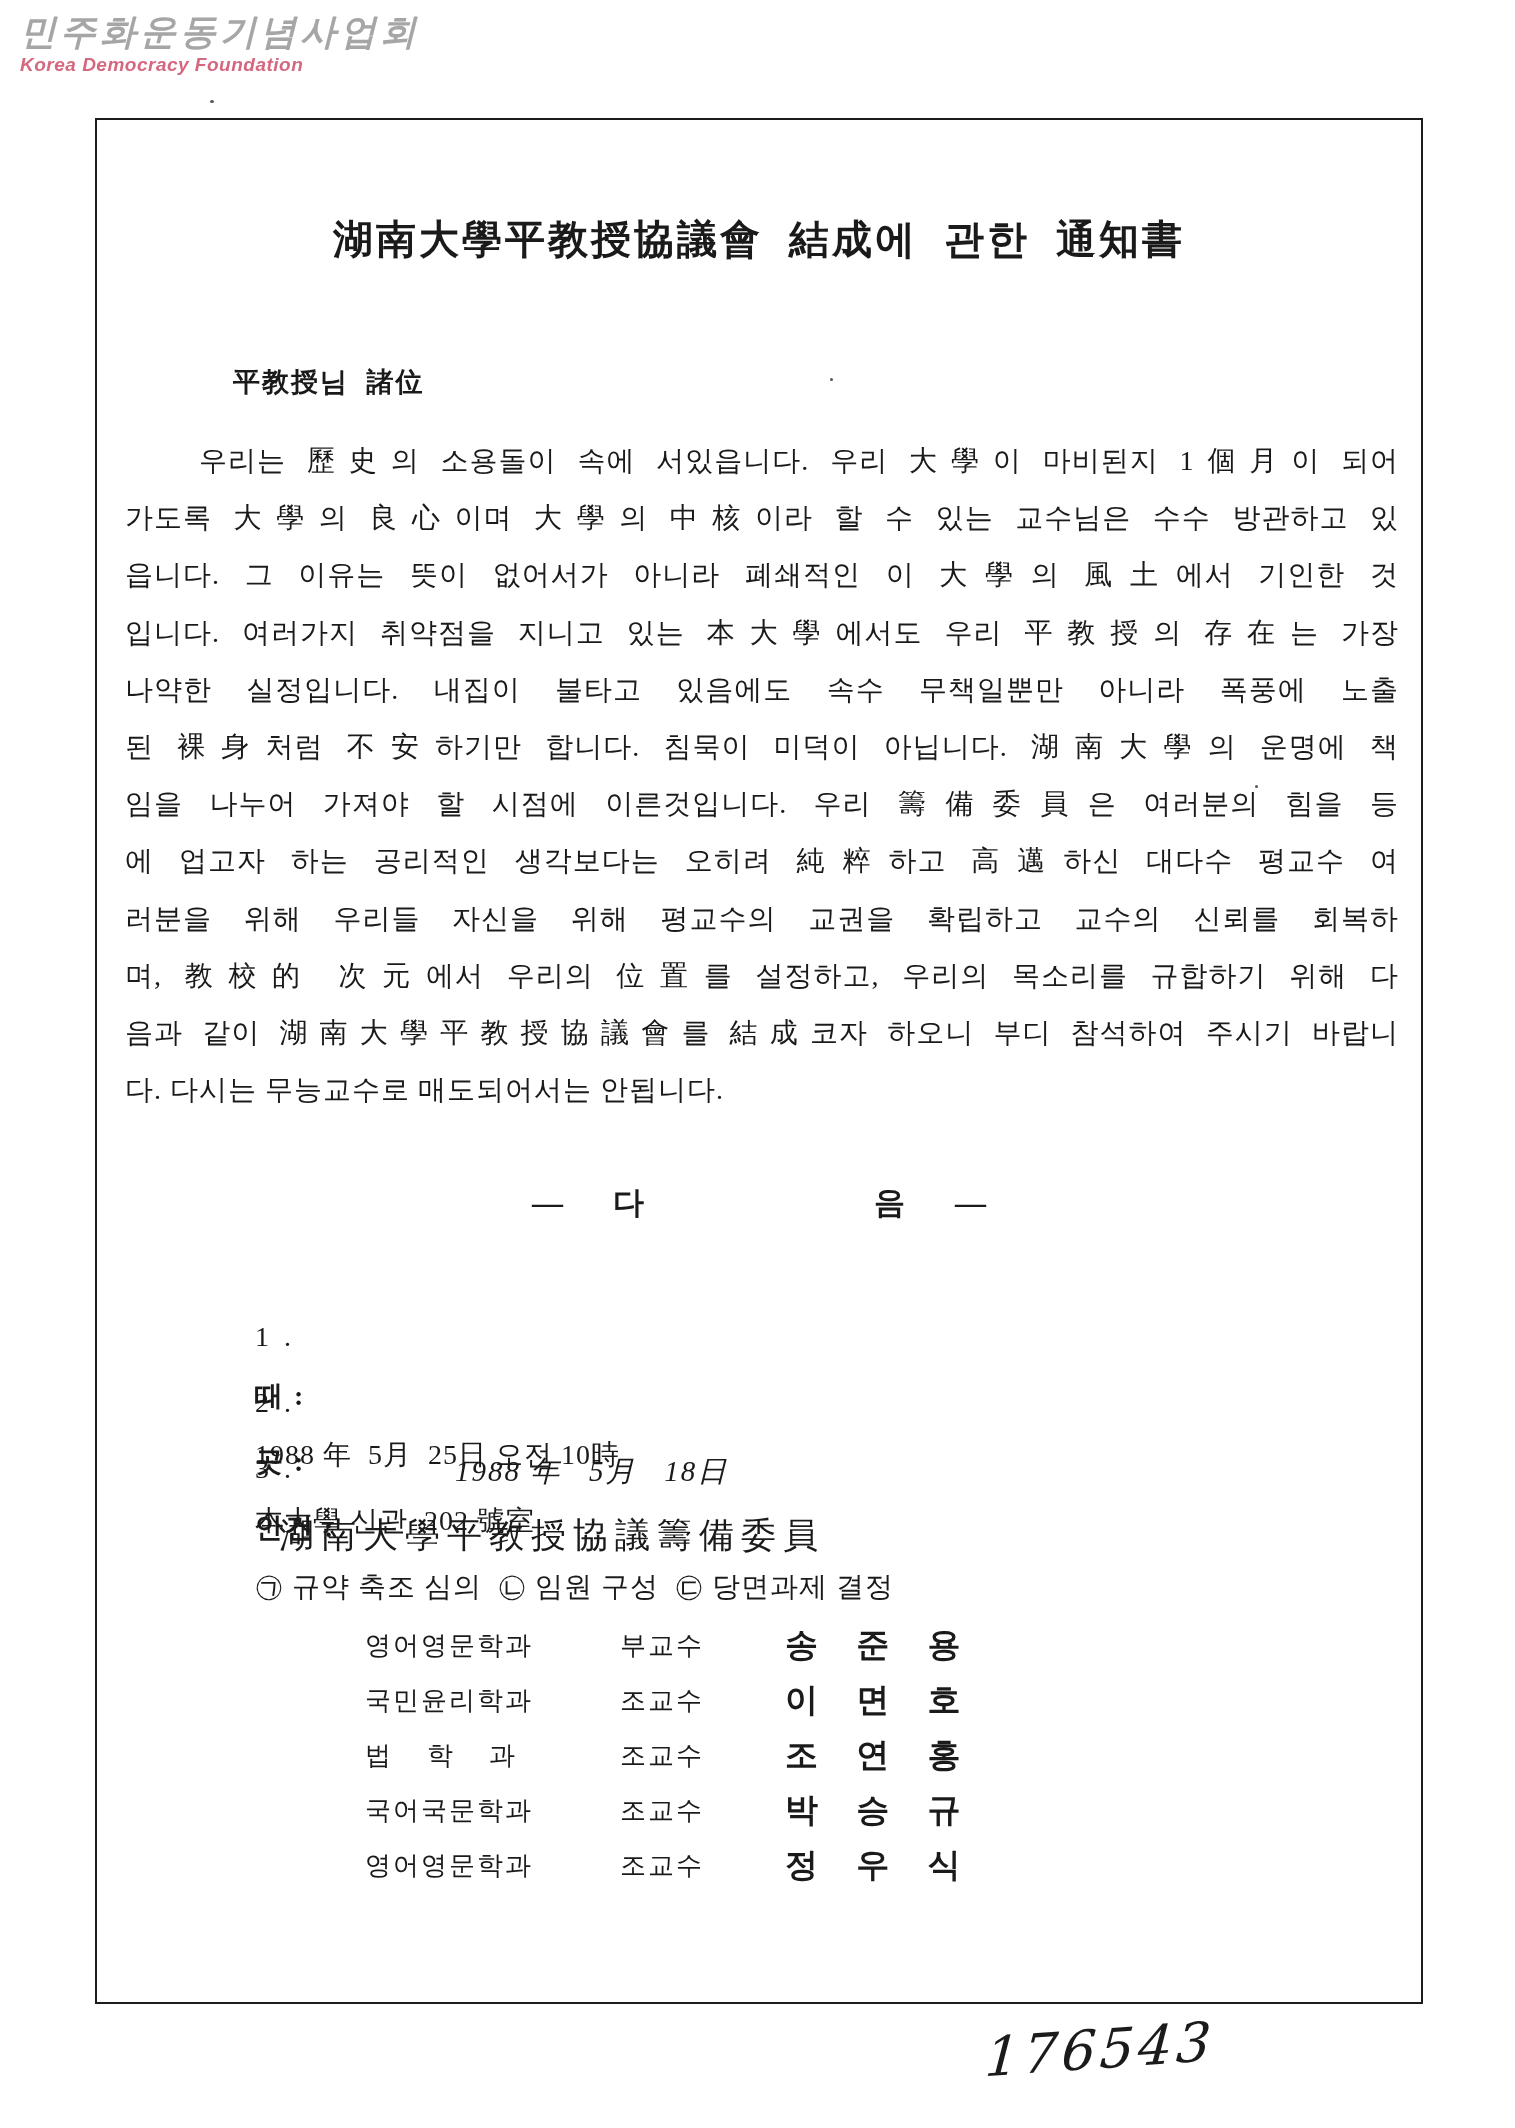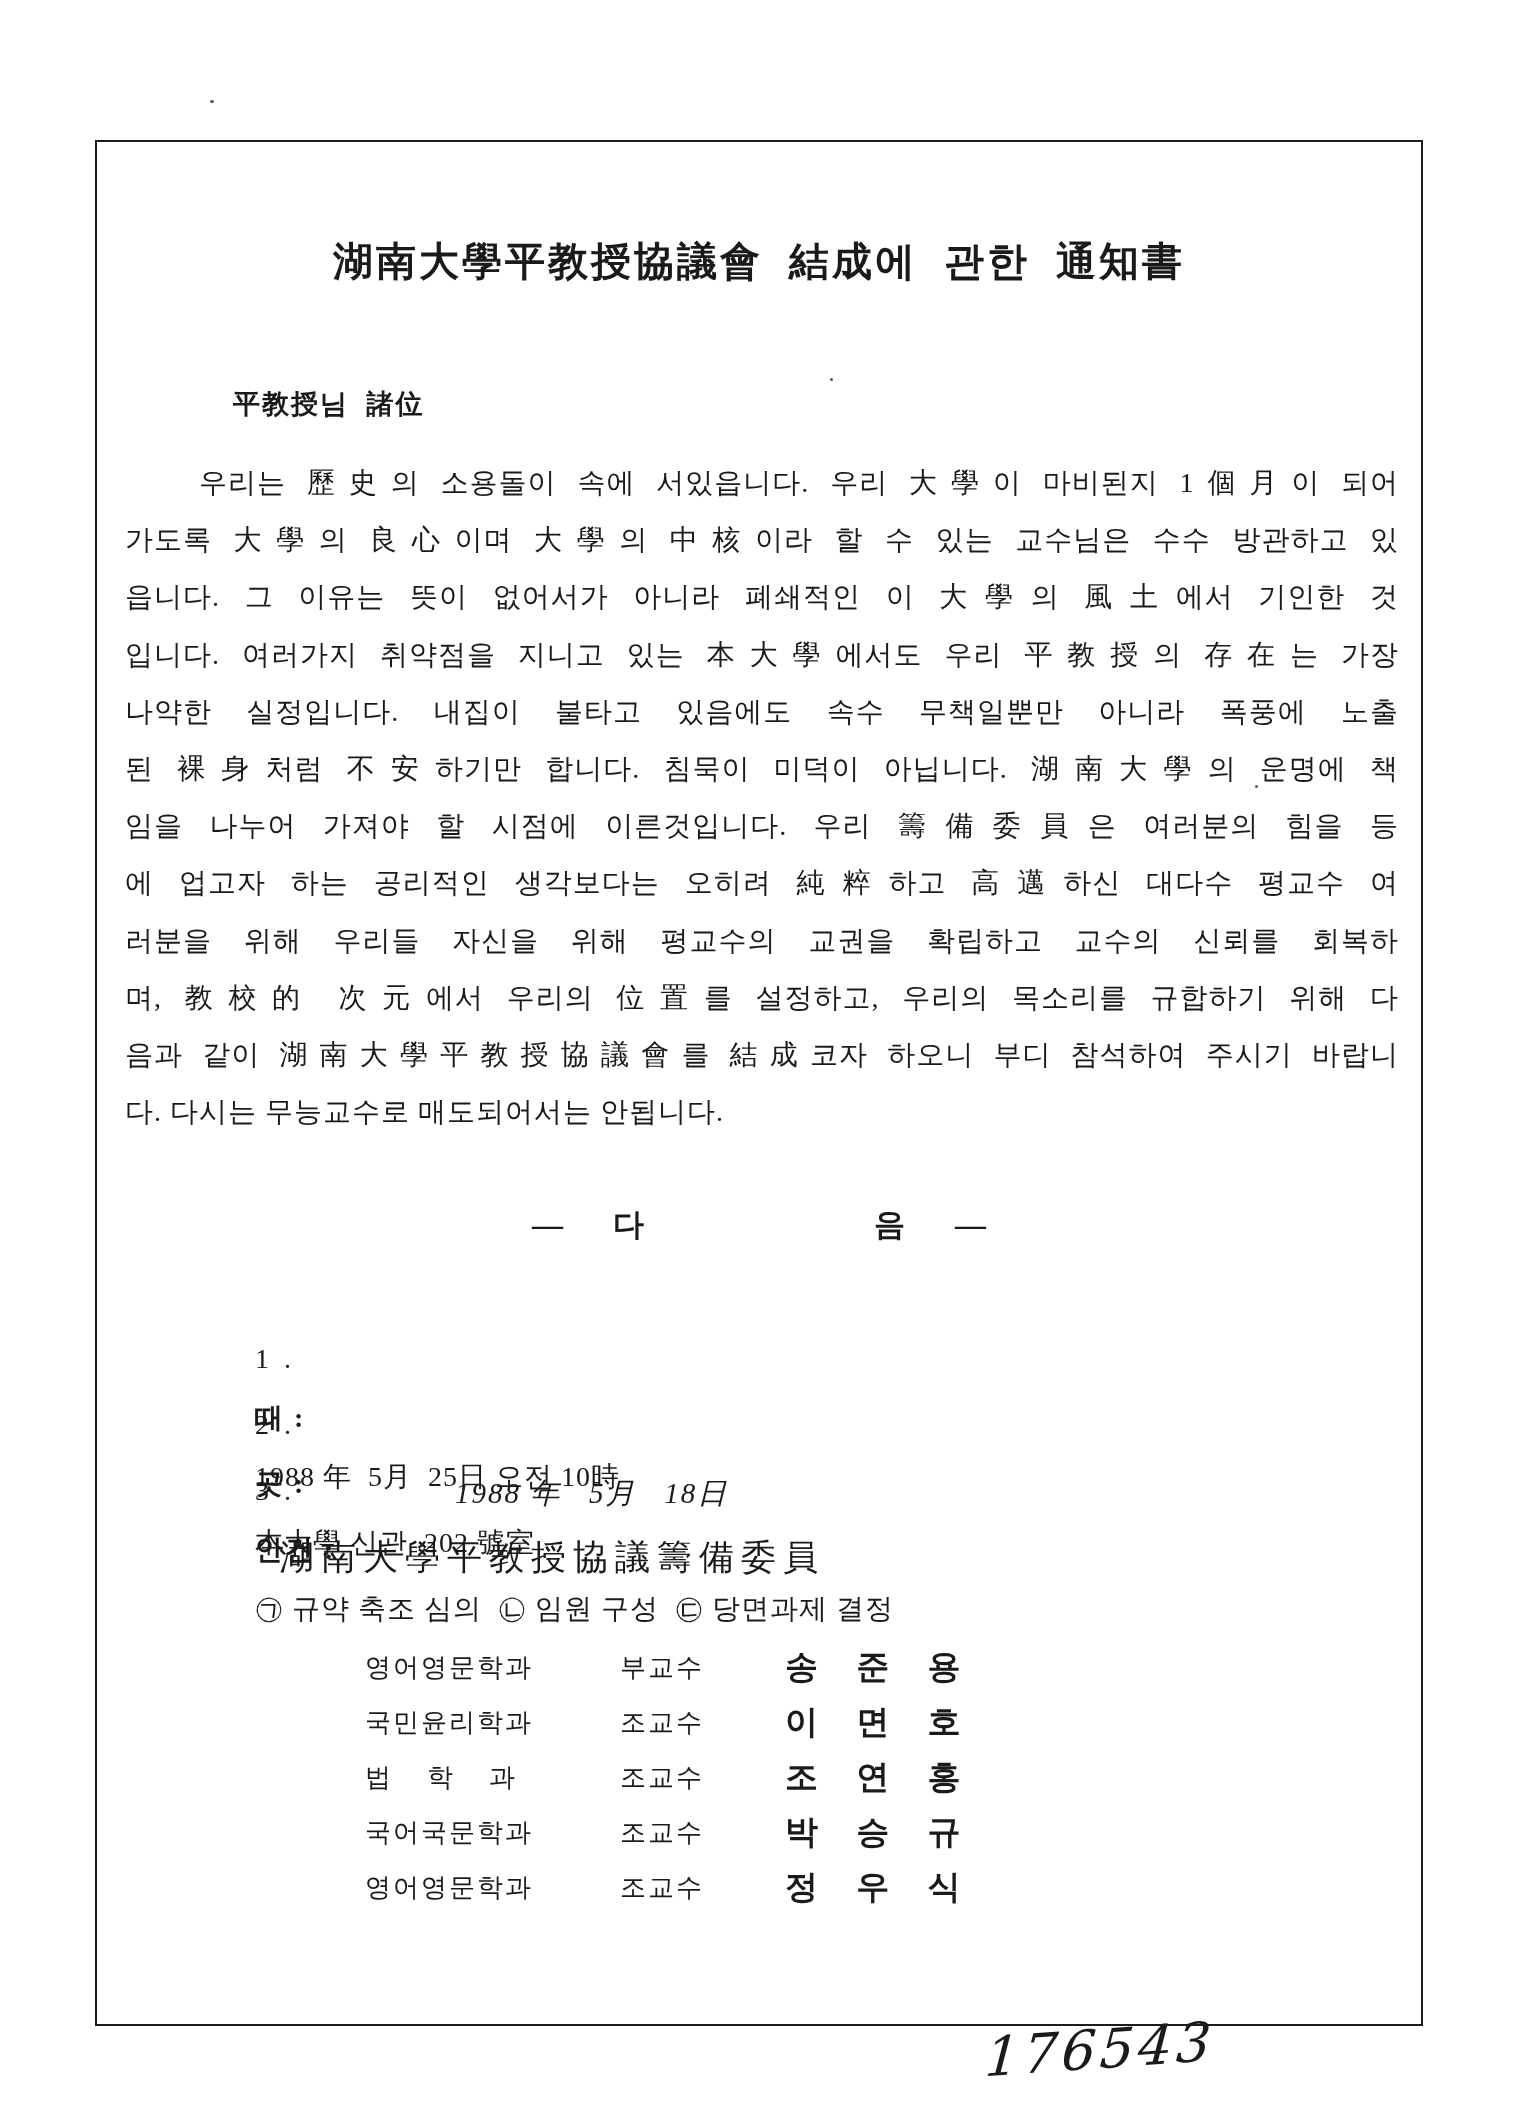--- a/index.html
+++ b/index.html
@@ -21,21 +21,21 @@
     color: #a6a6a6; letter-spacing: 4px; line-height: 1.2;
   }
   .logo-en {
     font-family: "Liberation Sans", sans-serif;
     font-size: 19px; font-weight: bold; font-style: italic;
     color: #d4687f; margin-top: 1px; letter-spacing: 0.5px;
   }
 
   
   .doc-border {
-    position: absolute; left: 95px; top: 140px;
+    position: absolute; left: 95px; top: 118px;
     width: 1328px; height: 1886px;
     border: 2px solid #1c1c1c;
     background: #ffffff;
   }
 
   .doc-title {
     position: absolute; top: 92px; left: 0; width: 100%;
     text-align: center; font-size: 40px; font-weight: bold;
     letter-spacing: 3px; white-space: pre;
   }
@@ -105,20 +105,24 @@
   .artifact { position: absolute; background: #555; border-radius: 50%; }
   .a1 { width: 3px; height: 3px; left: 830px; top: 378px; }
   .a2 { width: 3px; height: 3px; left: 1255px; top: 785px; }
   .a3 { width: 4px; height: 3px; left: 210px; top: 100px; }
 </style>
 </head>
 <body>
 
 <div class="page">
 
+  <div class="logo">
+    <div class="logo-kr">민주화운동기념사업회</div>
+    <div class="logo-en">Korea Democracy Foundation</div>
+  </div>
 
   <div class="doc-border">
 
     <div class="doc-title">湖南大學平教授協議會  結成에  관한  通知書</div>
 
     <div class="salutation">平教授님  諸位</div>
 
     <div class="body-text">
       <div class="body-line first">우리는 歷史의 소용돌이 속에 서있읍니다. 우리 大學이 마비된지 1個月이 되어</div>
       <div class="body-line">가도록 大學의 良心이며 大學의 中核이라 할 수 있는 교수님은 수수 방관하고 있</div>

